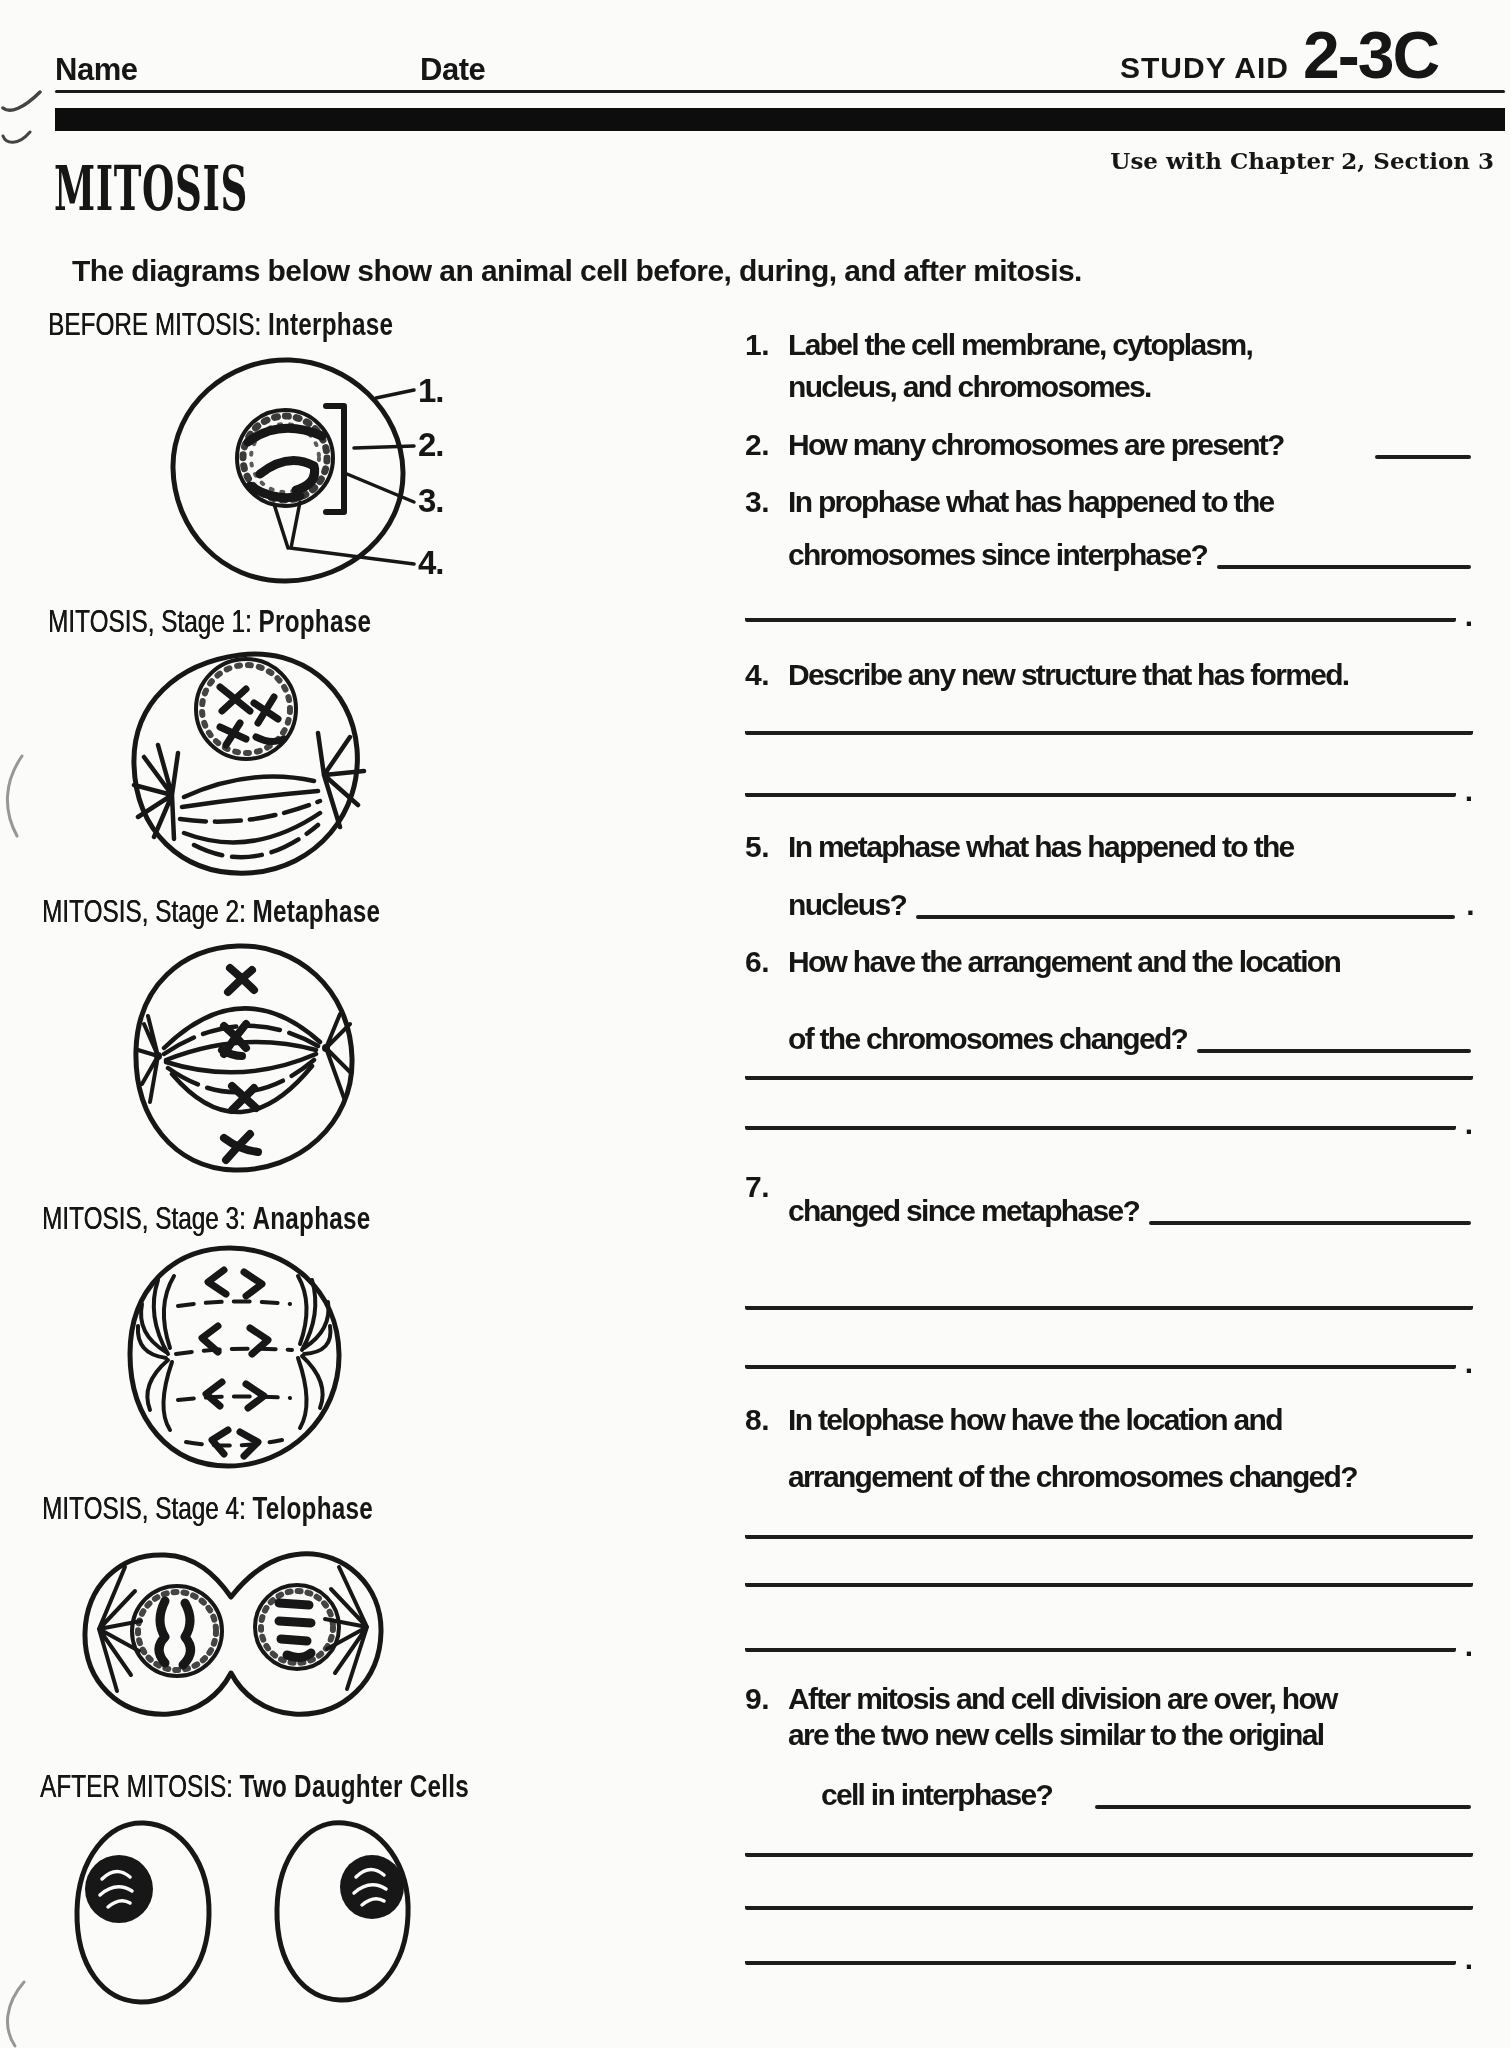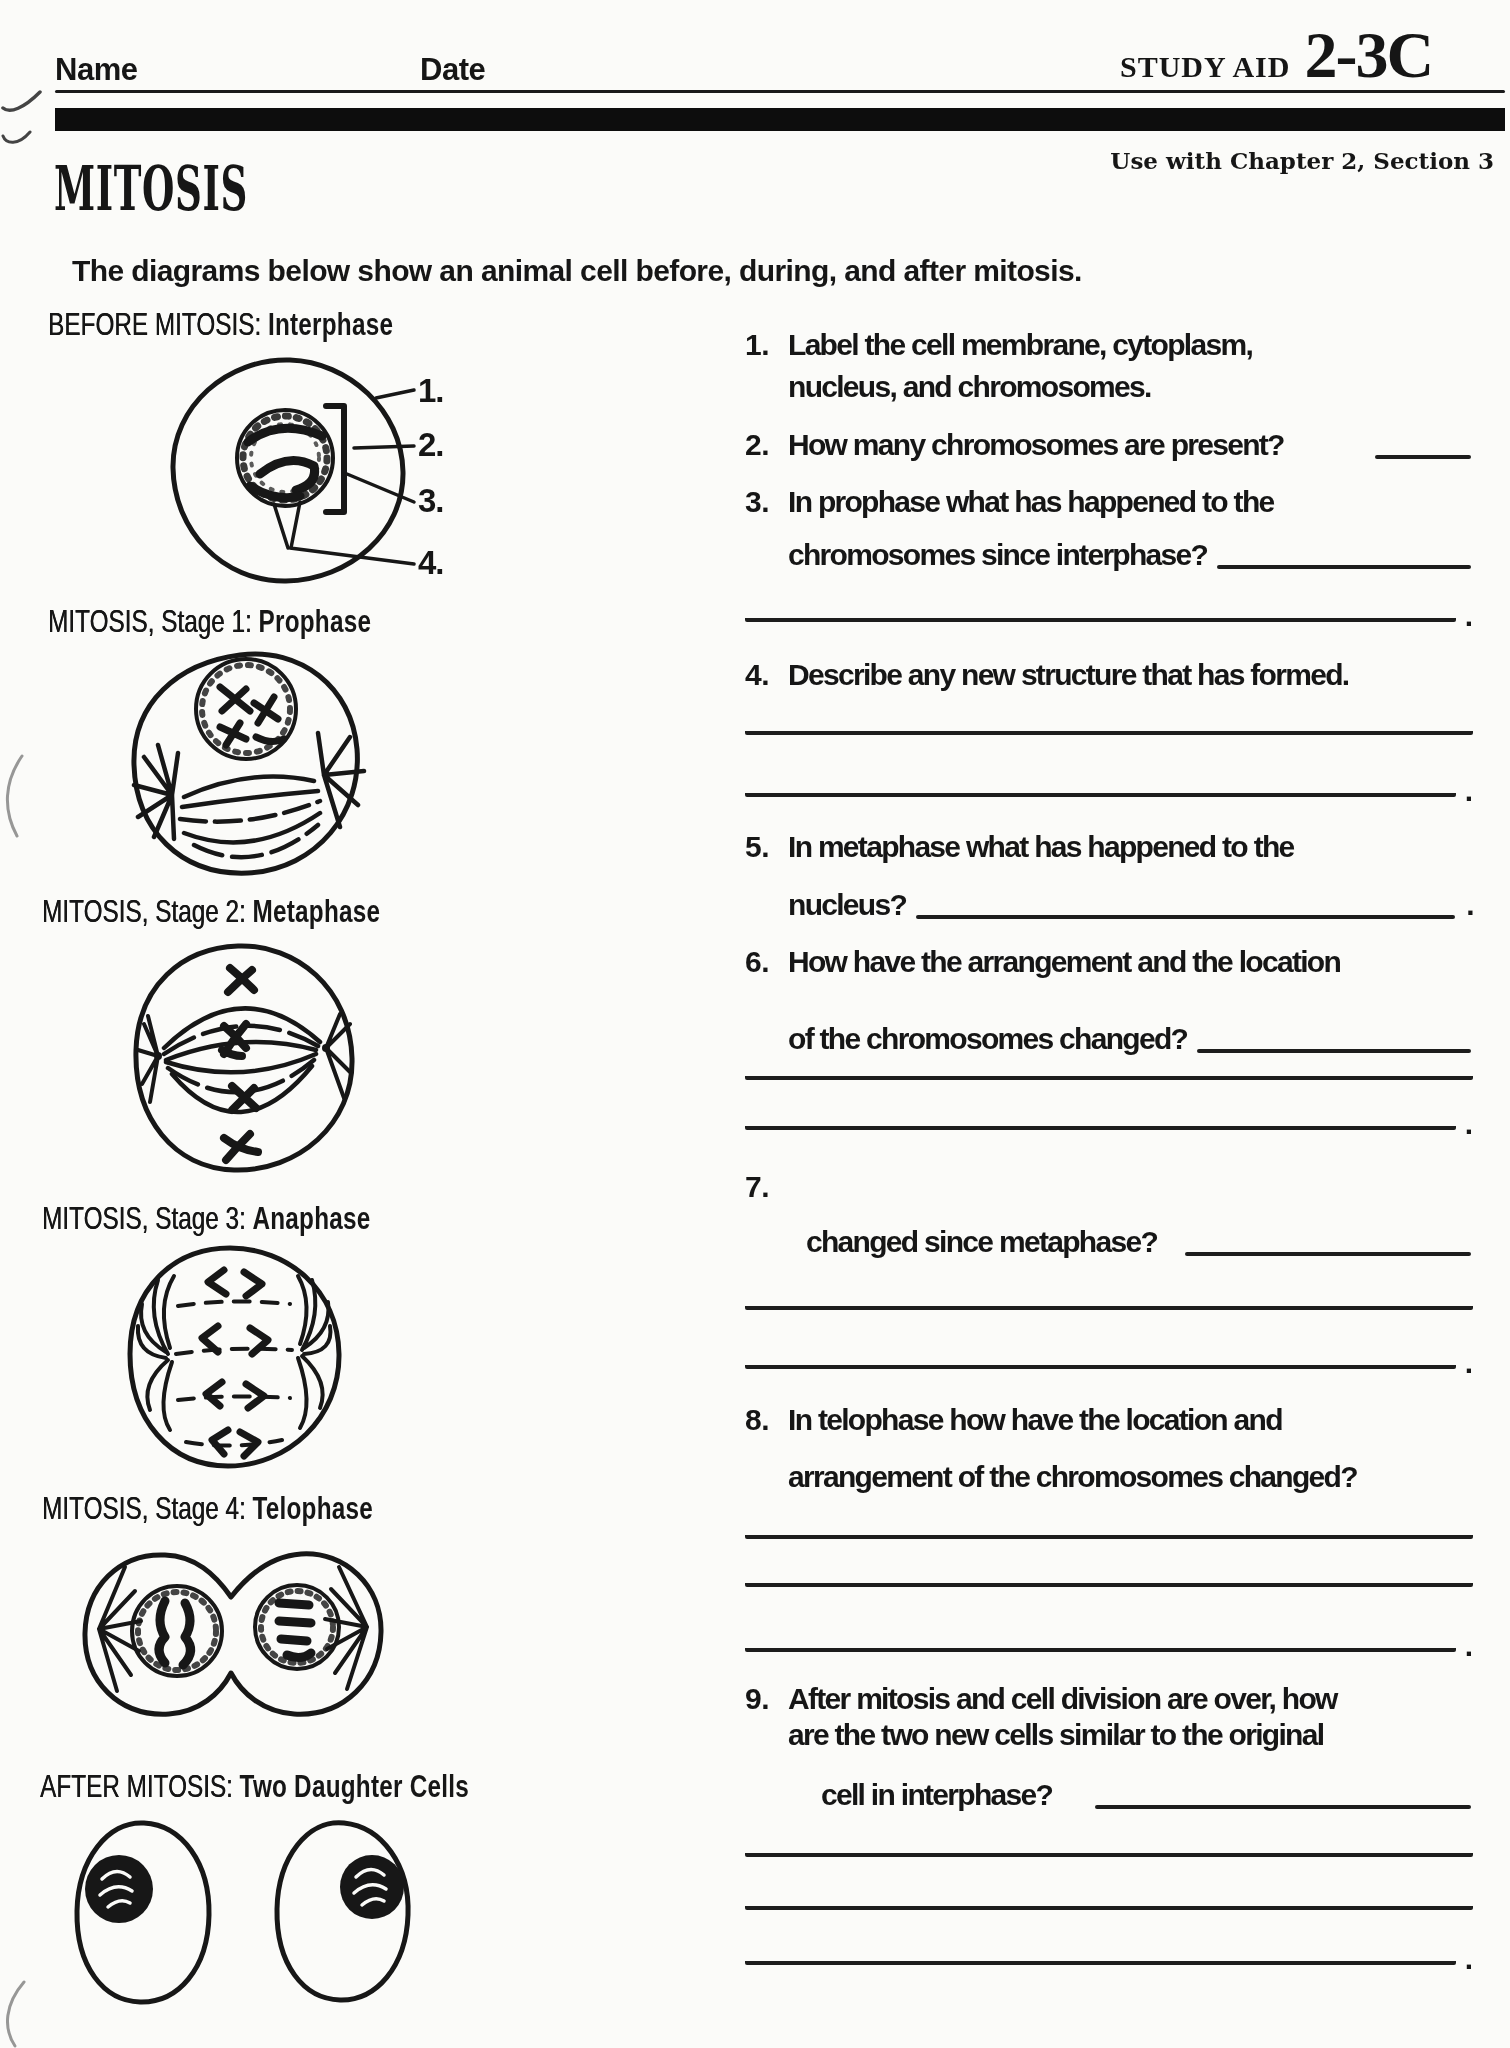--- a/index.html
+++ b/index.html
@@ -3,21 +3,21 @@
 <meta charset="utf-8">
 <style>
   html,body{margin:0;padding:0;background:#e8e8e6;}
   .page{position:relative;width:1510px;height:2048px;background:#fbfbf9;
         font-family:"Liberation Sans",sans-serif;color:#161616;overflow:hidden;}
   .abs{position:absolute;}
   
   .hdr-label{font-size:31px;font-weight:bold;letter-spacing:-0.5px;}
   .rule{background:#1a1a1a;height:3px;border-radius:2px;}
   .bar{background:#0d0d0d;height:23px;}
-  .brand{display:flex;align-items:baseline;gap:14px;font-family:Liberation Serif, serif;font-weight:bold;}
+  .brand{display:flex;align-items:baseline;gap:14px;font-family:Liberation Sans, sans-serif;font-weight:bold;}
   .brand .study{font-size:30px;letter-spacing:1px;}
   .brand .code{font-size:66px;letter-spacing:-2px;line-height:0.95;}
   .use-with{font-family:"DejaVu Serif",serif;font-weight:bold;font-size:23px;white-space:nowrap;}
   .title{font-family:"DejaVu Serif",serif;font-weight:bold;font-size:62px;line-height:1;
          transform:scaleX(0.60);transform-origin:left top;letter-spacing:1px;white-space:nowrap;}
   .intro{font-size:30px;font-weight:bold;letter-spacing:-0.6px;white-space:nowrap;margin-left:24px;}
   
   .stage-label{font-size:32px;transform:scaleX(0.76);transform-origin:left top;white-space:nowrap;}
   .stage-label .prefix{font-weight:normal;text-shadow:0.45px 0 0 currentColor;}
   .stage-label .name{font-weight:bold;margin-left:9px;letter-spacing:0.3px;}
@@ -251,21 +251,21 @@
     <div class="blank-fill"></div>
   </div>
   <div class="blank-row" style="top:1121px;">
     <div class="blank-fill"></div>
     <span class="period">.</span>
   </div>
 
   <div class="q-row" style="top:1168px;">
     <span class="qnum">7.</span>
   </div>
-  <div class="q-row" style="top:1223px;gap:18px;">
+  <div class="q-row" style="top:1192px;">
     <span class="qspacer"></span>
     <span>changed since metaphase?</span>
     <span class="ibl"></span>
   </div>
   <div class="blank-row" style="top:1301px;">
     <div class="blank-fill"></div>
   </div>
   <div class="blank-row" style="top:1360px;">
     <div class="blank-fill"></div>
     <span class="period">.</span>

